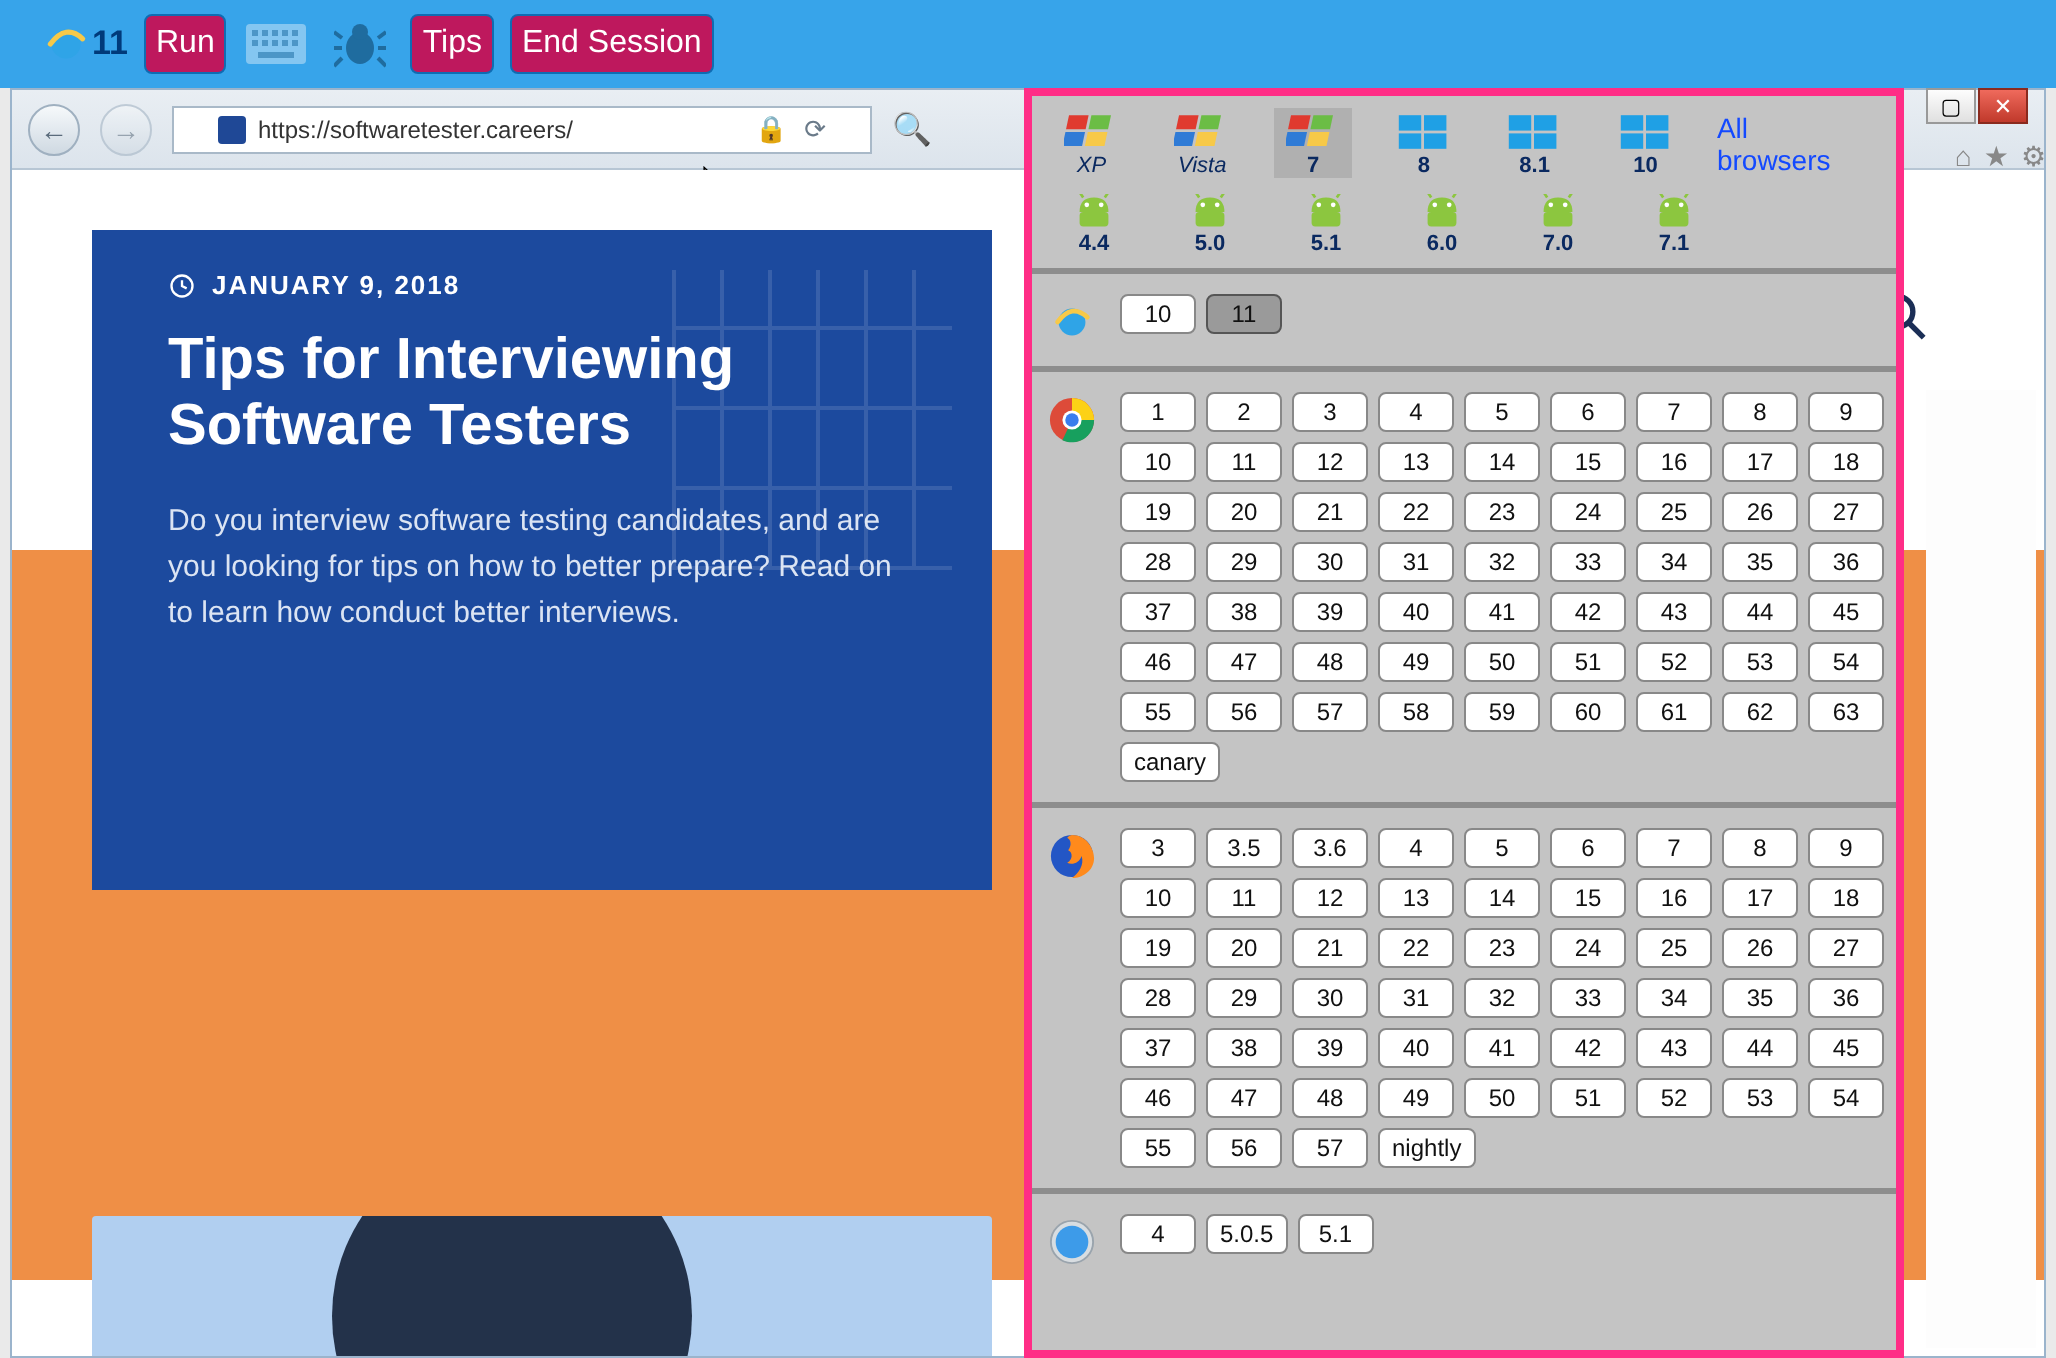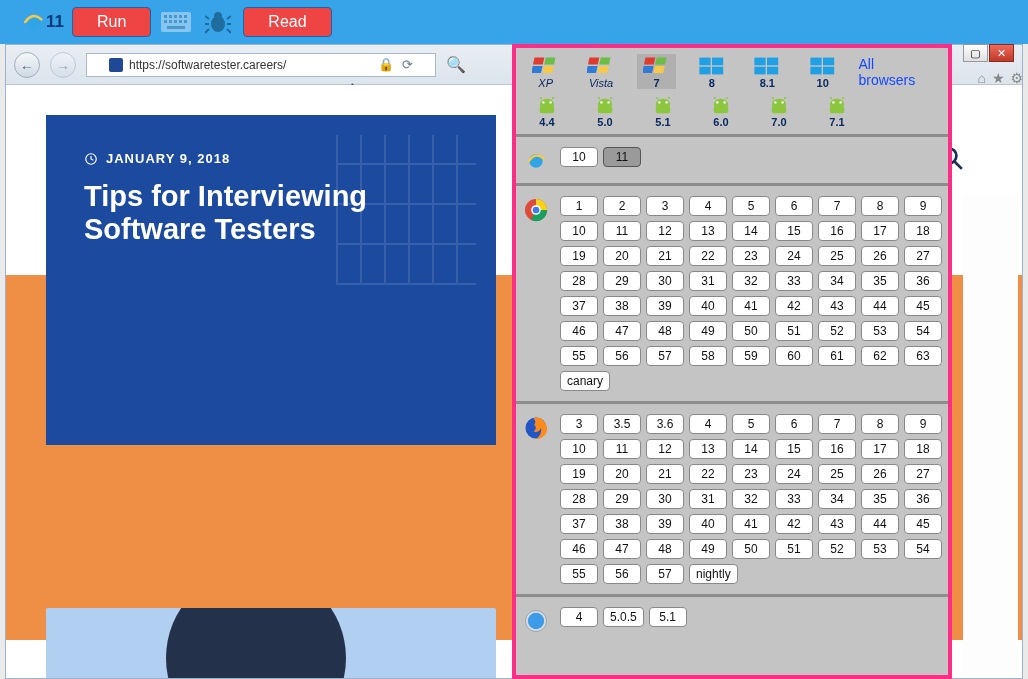--- a/index.html
+++ b/index.html
@@ -39,25 +39,25 @@
   .toolbar-gap { flex: 0 0 2px; }
   .ie-badge {
     display: flex;
     align-items: center;
     color: #003a7a;
     font-weight: bold;
     font-size: 17px;
   }
   .ie-badge svg { width: 26px; height: 26px; }
   .tool-btn {
-    background: #ef4444;
+    background: #be185d;
     color: #fff;
     border: 1px solid #0f6cb3;
     height: 30px;
-    padding: 0 24px;
+    padding: 0 5px;
     font-size: 16px;
     border-radius: 4px;
     cursor: pointer;
   }
   .tool-icon {
     width: 34px;
     height: 30px;
     display: flex;
     align-items: center;
     justify-content: center;
@@ -191,21 +191,21 @@
     top: 190px;
     left: 0;
     right: 0;
     height: 365px;
     background: #ef8f46;
   }
   .blue-card {
     position: relative;
     background: #1c4a9e;
     color: #fff;
-    padding: 36px 38px 44px;
+    padding: 20px 38px 44px;
     width: 450px;
     margin-top: 10px;
     min-height: 330px;
   }
   .post-date {
     display: flex;
     align-items: center;
     gap: 8px;
     font-size: 13px;
     letter-spacing: 1px;
@@ -417,21 +417,22 @@
         <ellipse cx="13" cy="15" rx="7" ry="8" fill="#10476e"></ellipse>
         <circle cx="13" cy="7" r="4" fill="#10476e"></circle>
         <line x1="4" y1="10" x2="0" y2="7" stroke="#10476e" stroke-width="2"></line>
         <line x1="22" y1="10" x2="26" y2="7" stroke="#10476e" stroke-width="2"></line>
         <line x1="4" y1="15" x2="0" y2="15" stroke="#10476e" stroke-width="2"></line>
         <line x1="22" y1="15" x2="26" y2="15" stroke="#10476e" stroke-width="2"></line>
         <line x1="4" y1="20" x2="0" y2="24" stroke="#10476e" stroke-width="2"></line>
         <line x1="22" y1="20" x2="26" y2="24" stroke="#10476e" stroke-width="2"></line>
       </svg>
   </div>
-  <button class="tool-btn">Read</button>
+  <button class="tool-btn">Tips</button>
+  <button class="tool-btn">End Session</button>
 </div>
 
 <div class="win-chrome">
   <div class="win-btn">▢</div>
   <div class="win-btn close">✕</div>
 </div>
 <div class="win-icons-row">
   <span>⌂</span>
   <span>★</span>
   <span>⚙</span>
@@ -464,20 +465,21 @@
 
       <div class="blue-card">
         <div class="post-date">
           <svg viewBox="0 0 24 24">
               <circle cx="12" cy="12" r="9"></circle>
               <path d="M12 7 L12 12 L16 14"></path>
             </svg>
           <span>JANUARY 9, 2018</span>
         </div>
         <h1 class="post-title">Tips for Interviewing Software Testers</h1>
+        <p class="post-excerpt">Do you interview software testing candidates, and are you looking for tips on how to better prepare? Read on to learn how conduct better interviews.</p>
       </div>
     </div>
 
     <div class="second-card-peek"></div>
 
     <div class="search-magnifier">
       <svg viewBox="0 0 24 24">
           <circle cx="10" cy="10" r="7"></circle>
           <line x1="15" y1="15" x2="22" y2="22"></line>
         </svg>

